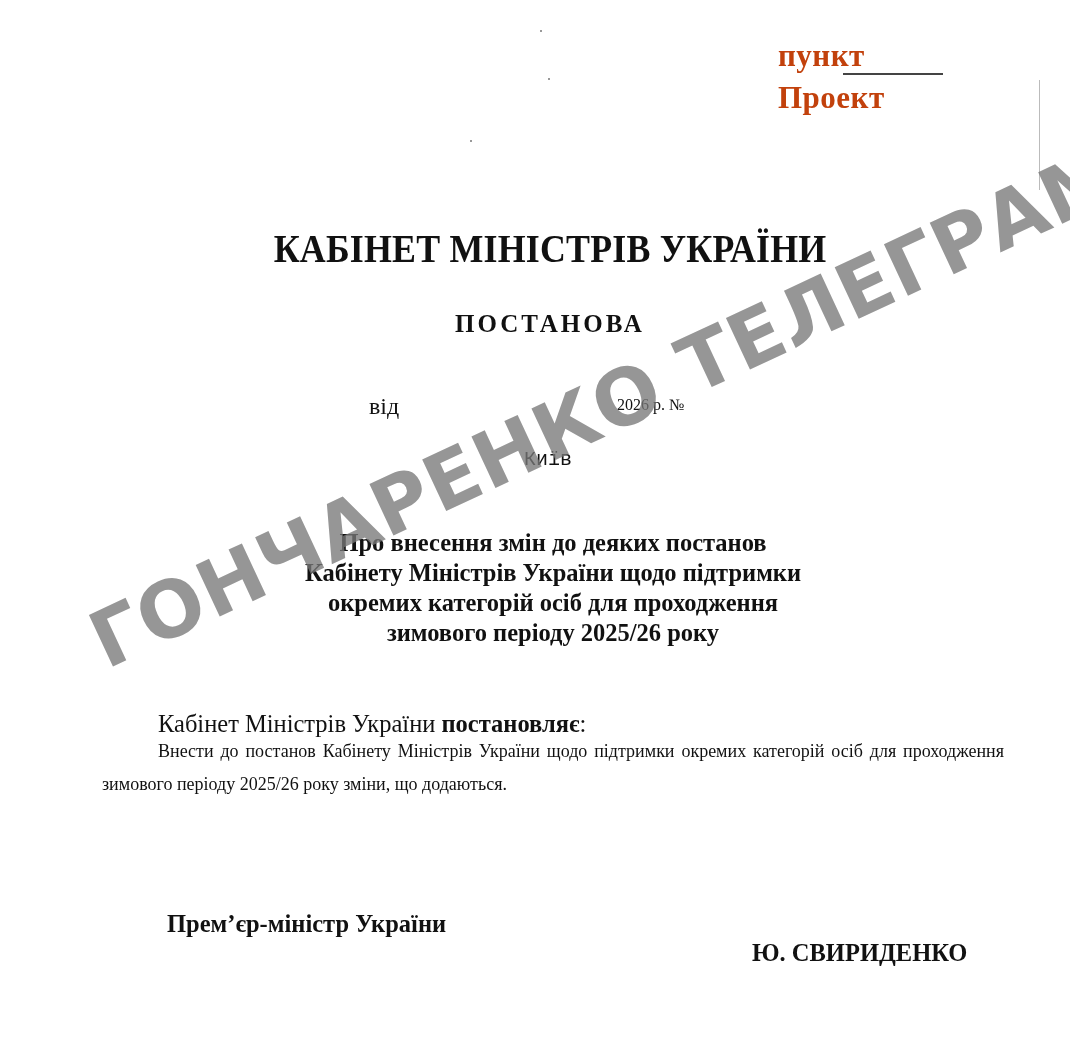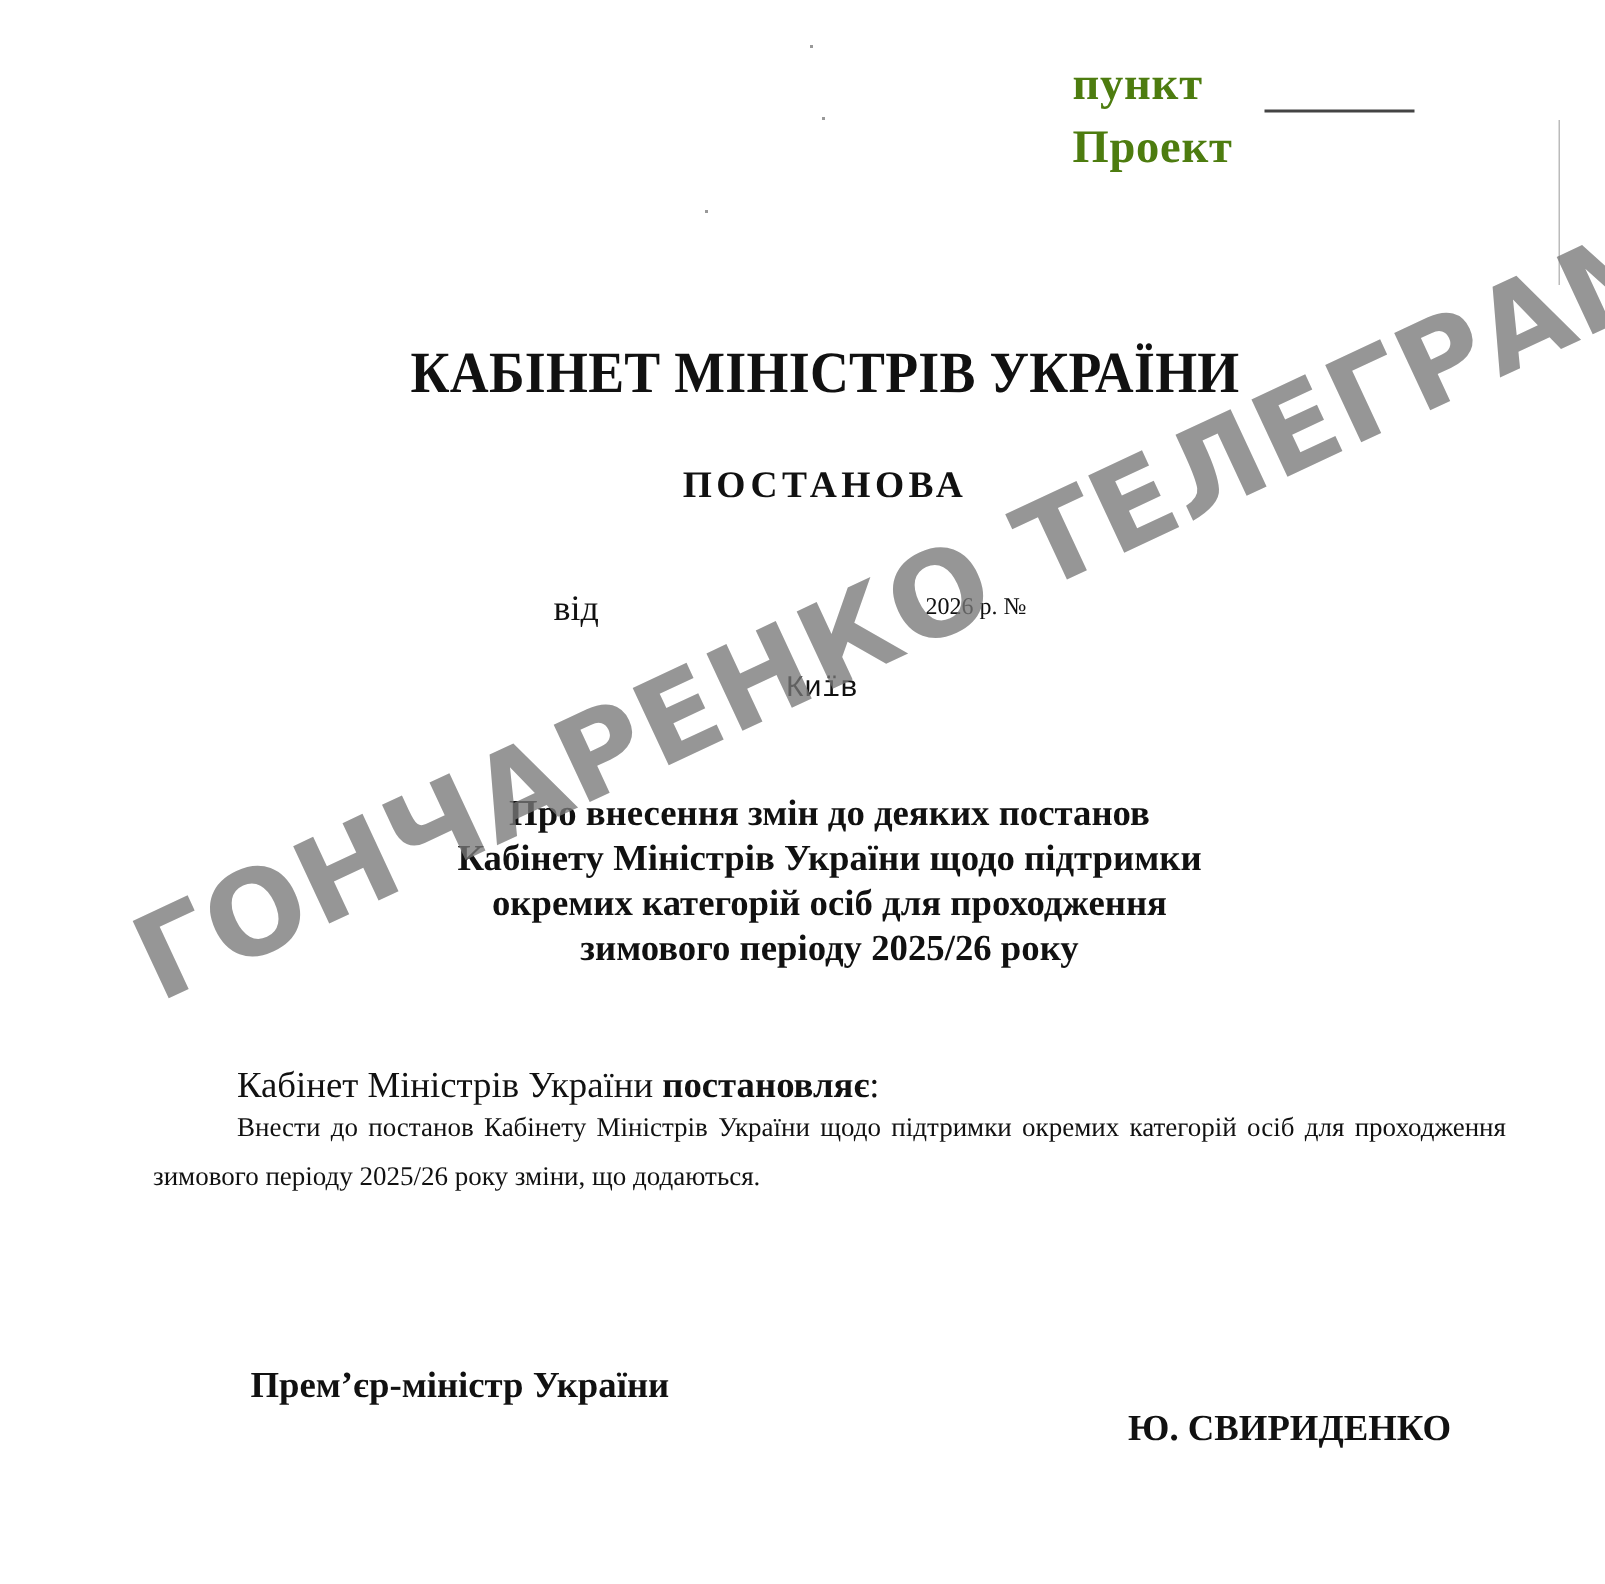--- a/index.html
+++ b/index.html
@@ -1,19 +1,19 @@
 <!DOCTYPE html>
 <html><head>
 <meta charset="utf-8">
 <style>
   html, body { margin:0; padding:0; background:#ffffff; }
   body { width:1070px; height:1056px; position:relative; overflow:hidden;
          font-family:"Liberation Serif", "DejaVu Serif", serif; color:#111; }
   .abs { position:absolute; }
-  .stamp { left:715px; font-size:31px; font-weight:bold; color:#4d7c0f; letter-spacing:0.5px; }
+  .stamp { left:778px; font-size:31px; font-weight:bold; color:#c2410c; letter-spacing:0.5px; }
   .stamp-underline { position:absolute; left:843px; top:73px; width:100px; height:2px; background:#444; }
   .vline { position:absolute; left:1039px; top:80px; width:1px; height:110px; background:#bbb; }
   .title { left:0; width:1100px; text-align:center; top:226px; font-size:39px; font-weight:bold; letter-spacing:0.2px; transform:scaleX(0.92); transform-origin:center; }
   .subtitle { left:0; width:1100px; text-align:center; top:310px; font-size:25px; font-weight:bold; letter-spacing:3px; }
   .date-from { left:369px; top:393px; font-size:24px; }
   .date-year { left:617px; top:396px; font-size:16px; }
   .city { left:524px; top:448px; font-size:20px;font-family:Liberation Mono, monospace; }
   .heading { left:0; width:1106px; text-align:center; top:528px; font-size:24.5px; font-weight:bold; line-height:30px; }
   .para1 { left:158px; top:692px; font-size:24.5px;margin-top:18px; }
   .para2 { left:102px; top:735px; width:902px; font-size:18px; line-height:33px; text-align:justify; text-indent:56px; }

